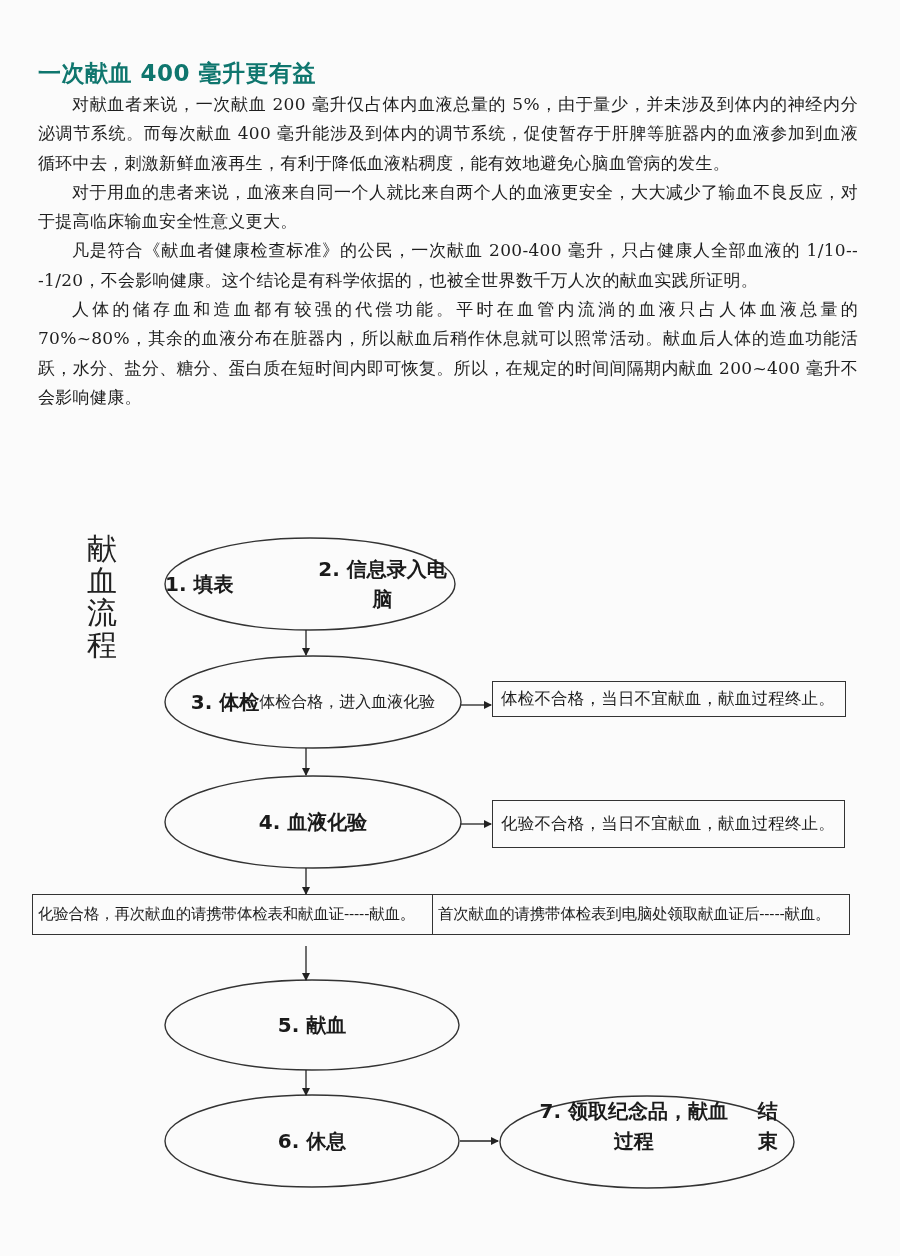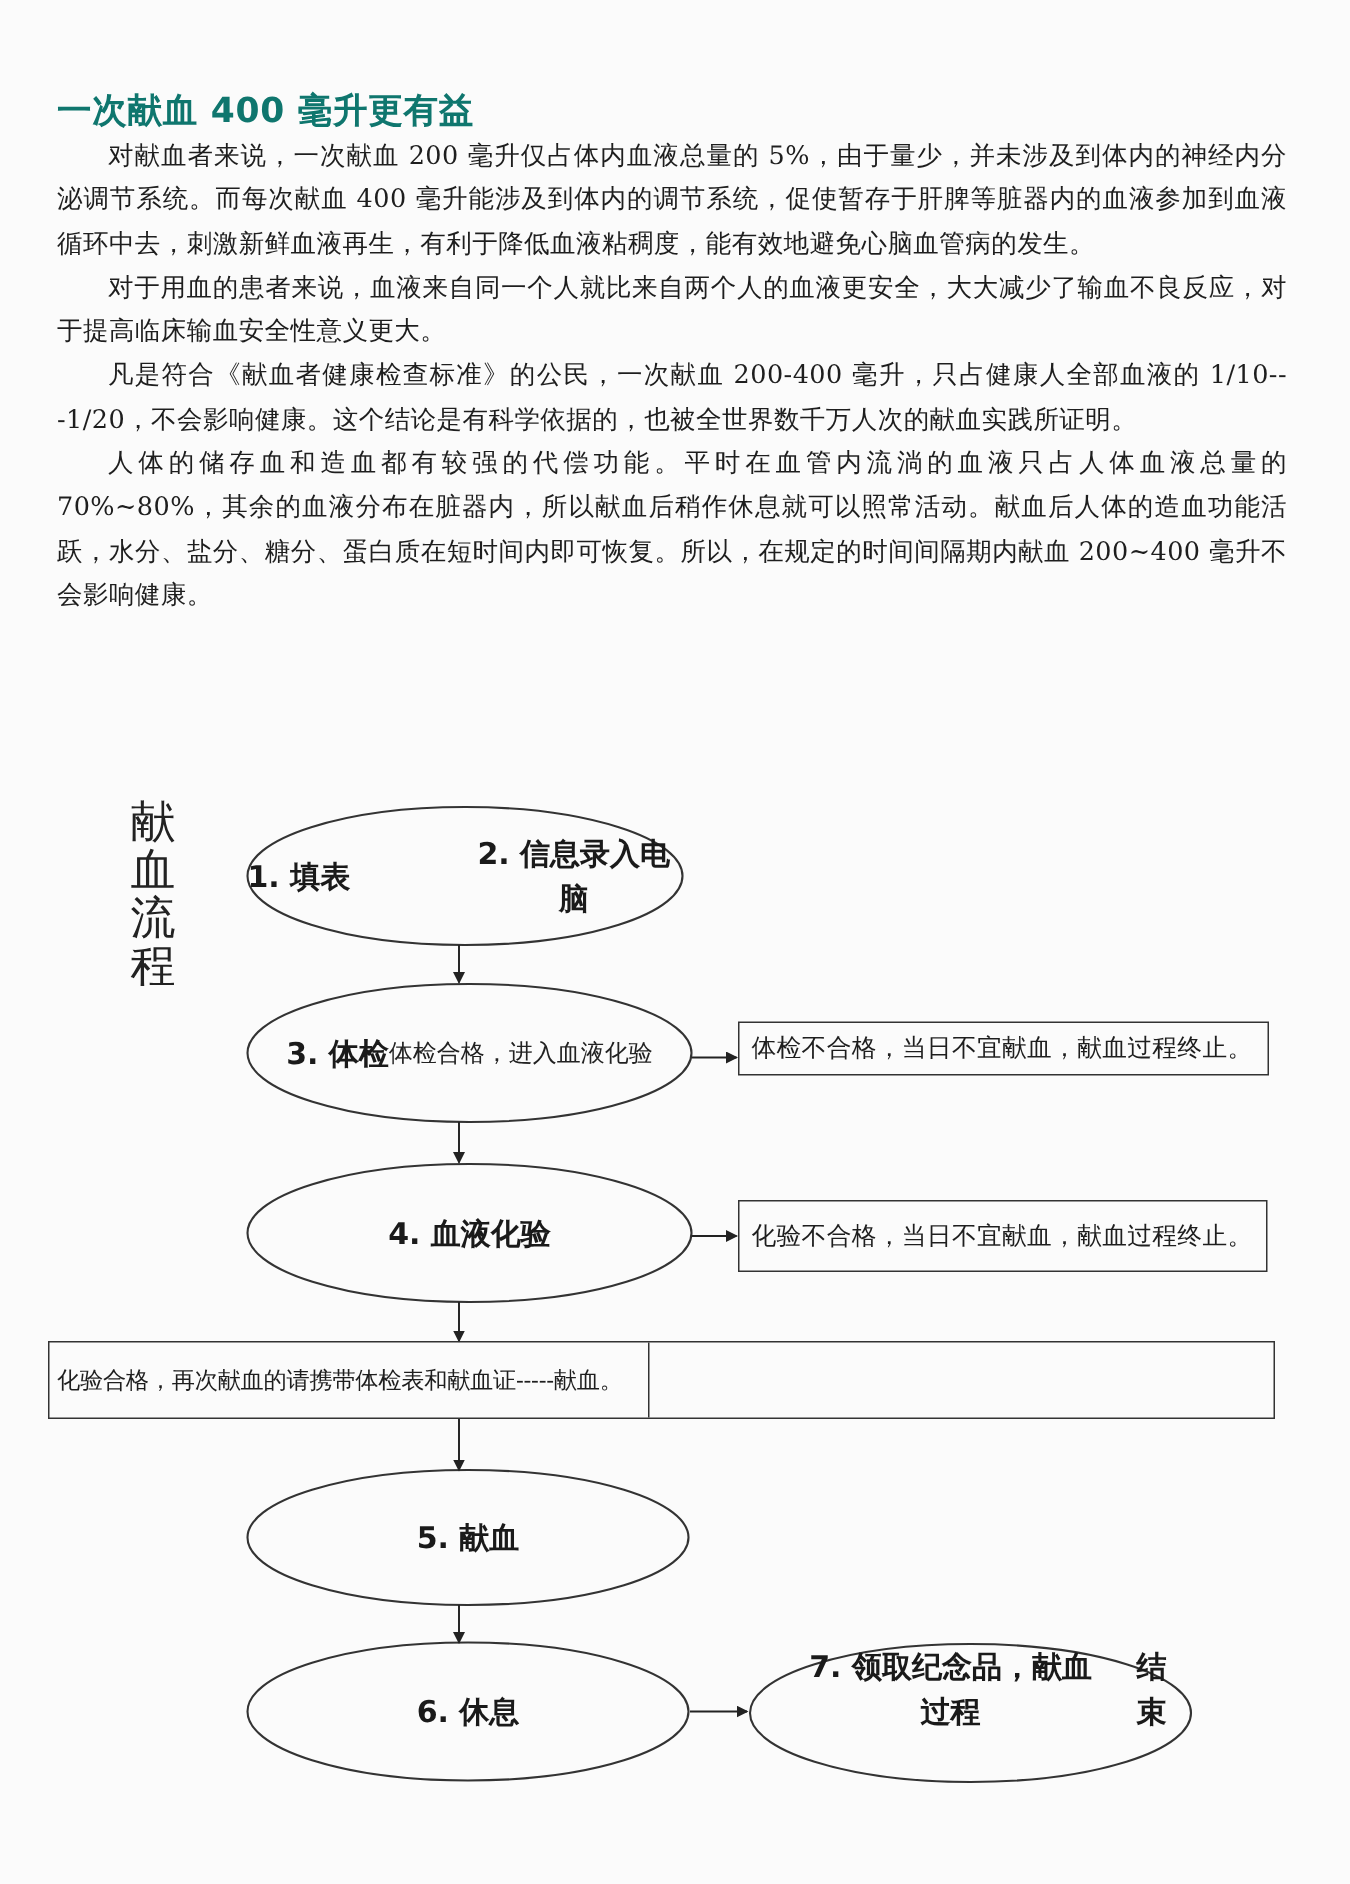--- a/index.html
+++ b/index.html
@@ -38,21 +38,21 @@
     .node-text .sub { font-size: 16px; line-height: 24px; color: #222; }
     .node-text.left { align-items: flex-start; }
     .box {
       position: absolute; border: 1.5px solid #333; background: transparent;
       display: flex; align-items: center;
       font-size: 16.5px; color: #1e1e1e; box-sizing: border-box;
       white-space: nowrap; letter-spacing: 0.2px;
     }
     .box.reject { padding-left: 8px; }
     .wide-box {
-      position: absolute; left: 32px; top: 894px; width: 818px; height: 52px;
+      position: absolute; left: 32px; top: 894px; width: 818px; height: 41px;
       border: 1.5px solid #333; box-sizing: border-box; display: flex;
     }
     .wide-box .cell {
       display: flex; align-items: center; font-size: 15.5px; color: #1e1e1e;
       white-space: nowrap; padding-left: 5px; letter-spacing: -0.2px;
     }
     .wide-box .cell.first { width: 394px; border-right: 1.5px solid #333; }
     .wide-box .cell.second { flex: 1; }
   </style>
 </head>
@@ -125,13 +125,14 @@
 <div class="node-text left" style="left:535px;top:1096px;width:250px;height:92px;">
   <div class="main">7. 领取纪念品，献血过程</div>
   <div class="main" style="padding-left:18px;">结束</div>
 </div>
 
 <div class="box reject" style="left:492px;top:681px;width:354px;height:36px;">体检不合格，当日不宜献血，献血过程终止。</div>
 <div class="box reject" style="left:492px;top:800px;width:353px;height:48px;">化验不合格，当日不宜献血，献血过程终止。</div>
 
 <div class="wide-box">
   <div class="cell first">化验合格，再次献血的请携带体检表和献血证-----献血。</div>
+  <div class="cell second">首次献血的请携带体检表到电脑处领取献血证后-----献血。</div>
 </div>
 
 </body></html>

